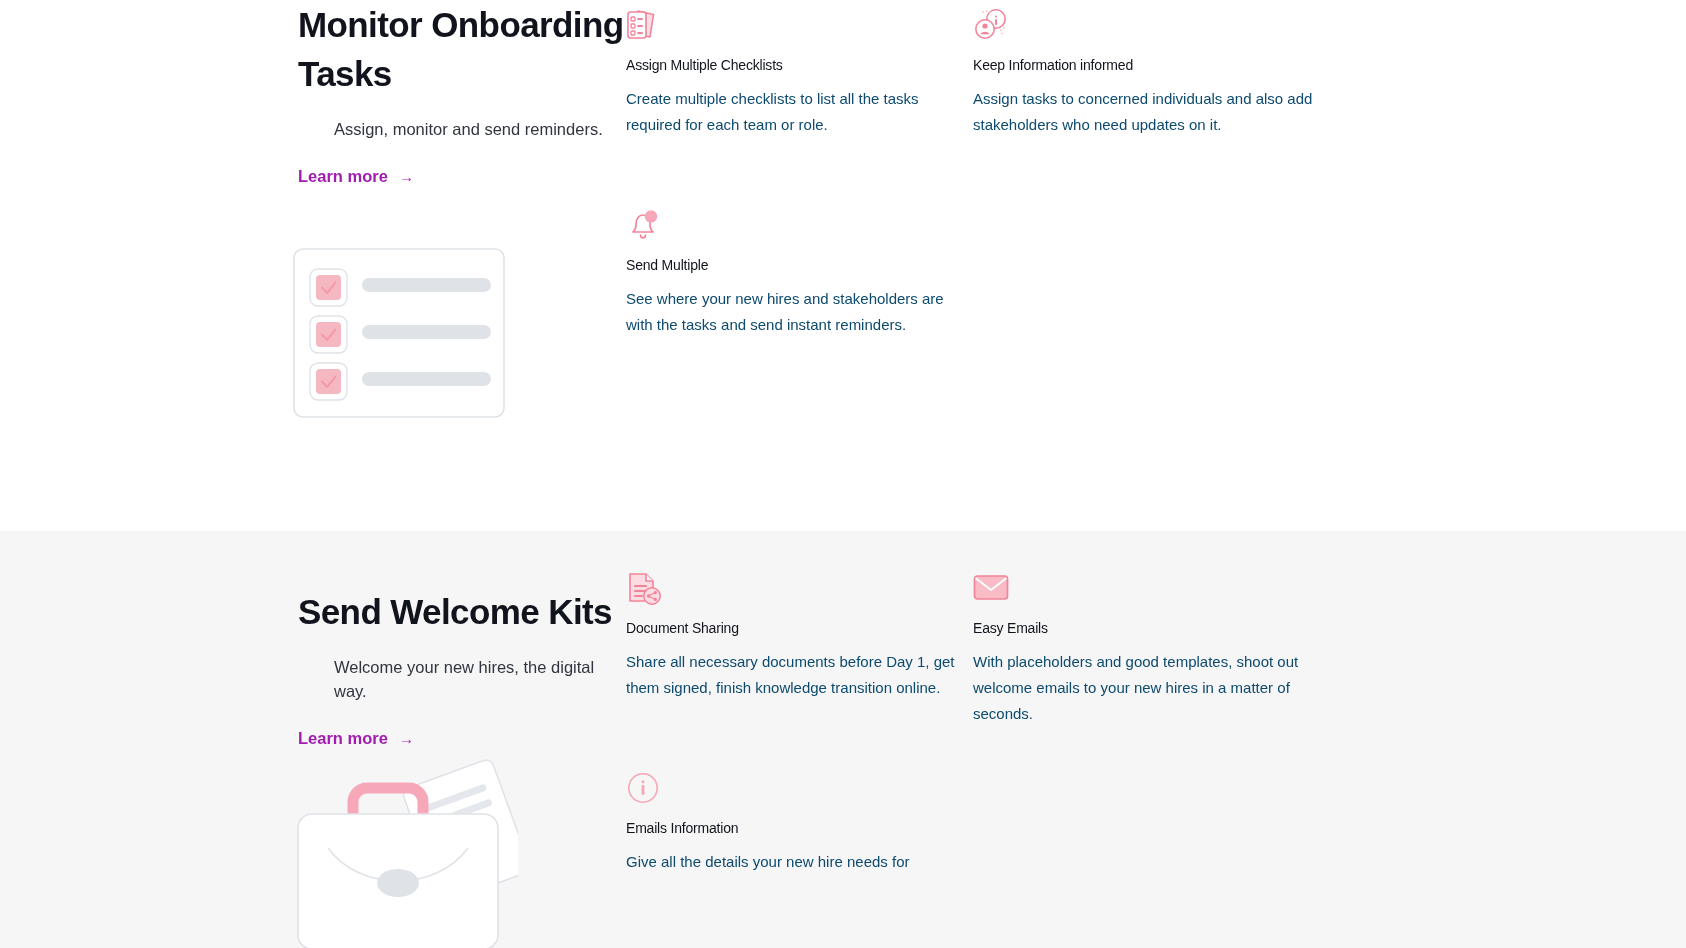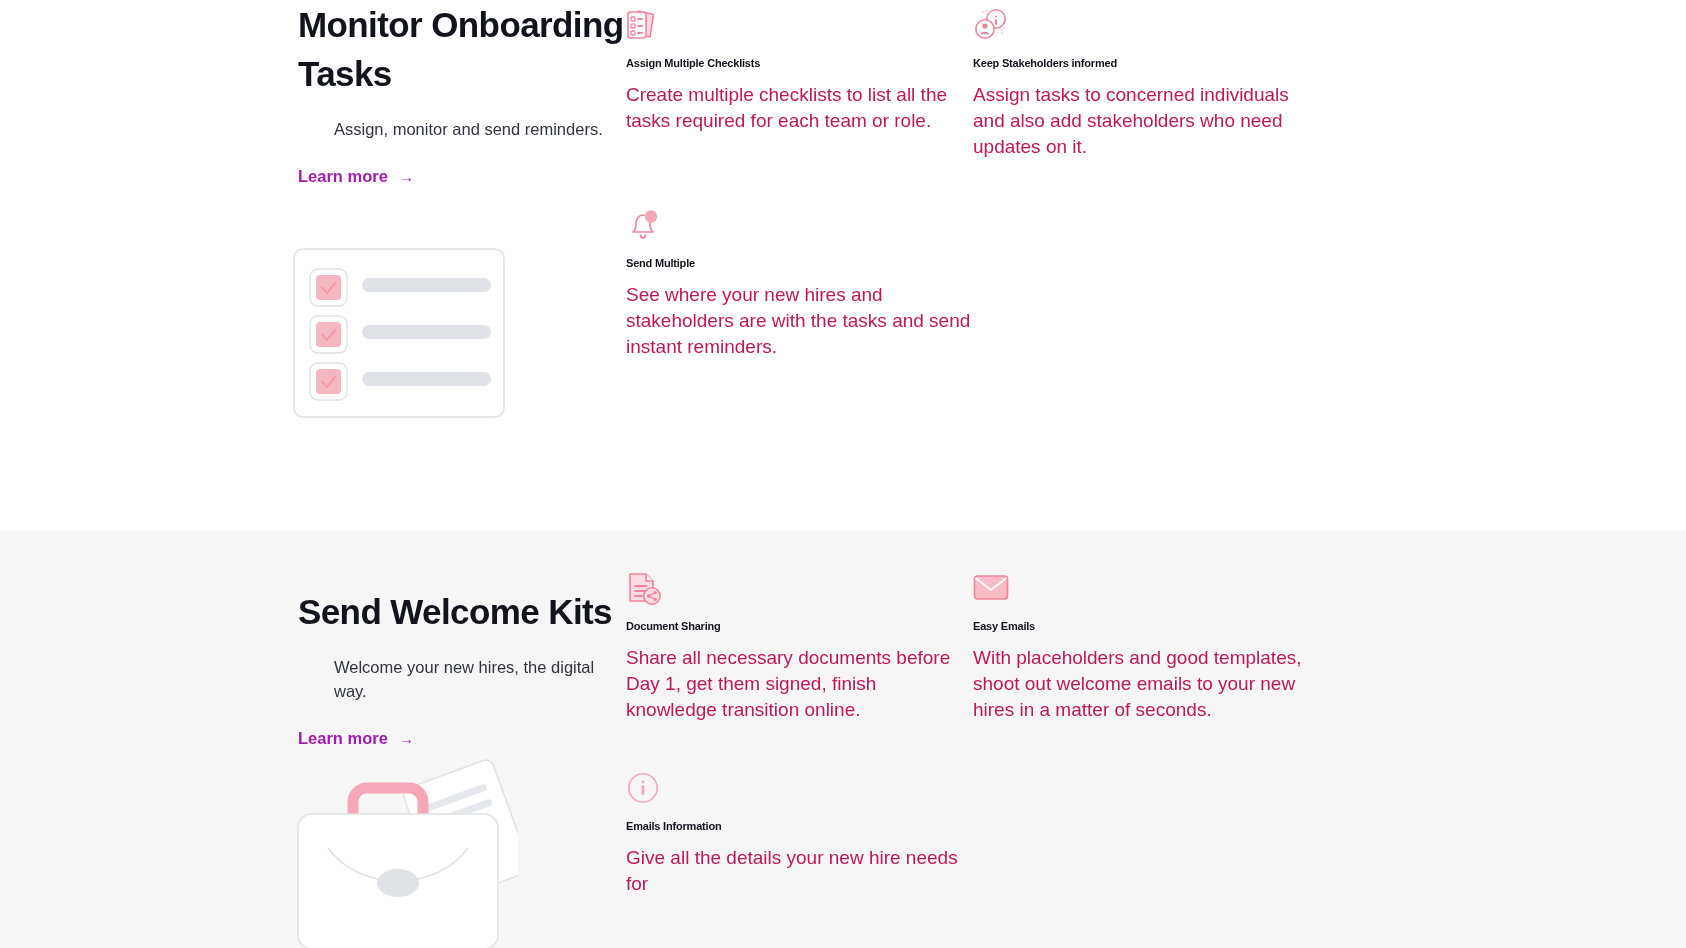--- a/index.html
+++ b/index.html
@@ -49,30 +49,30 @@
   .learn-more .arrow { font-size: 15px; line-height: 1; }
 
   
   .features { position: absolute; left: 670px; top: 0; width: 760px; }
   .feat {
     position: absolute;
     width: 345px;
   }
   .feat-icon { height: 42px; margin-bottom: 7px; }
   .feat-title {
-    font-size: 11px;
-    font-weight: 700;
+    font-size: 14px;
+    font-weight: 400;
     color: #12141d;
     letter-spacing: -0.2px;
     margin-bottom: 13px;
   }
   .feat-desc {
-    font-size: 19px;
+    font-size: 15px;
     line-height: 26px;
-    color: #be185d;
+    color: #0c4a6e;
   }
 
   
   .illo { position: absolute; }
 </style>
 </head>
 <body>
 
 <div class="page">
 
@@ -141,21 +141,21 @@
               <circle cx="12" cy="18" r="2.6" fill="#f2849a"></circle>
               <path d="M7.4 26.2 C8.4 22.8 15.6 22.8 16.6 26.2 Z" fill="#f2849a"></path>
               <circle cx="10" cy="4" r="0.9" fill="#fbc3ce"></circle>
               <circle cx="13.6" cy="3" r="0.9" fill="#fbc3ce"></circle>
               <circle cx="17" cy="4" r="0.9" fill="#fbc3ce"></circle>
               <circle cx="28" cy="22" r="0.9" fill="#fbc3ce"></circle>
               <circle cx="31" cy="20" r="0.9" fill="#fbc3ce"></circle>
               <circle cx="29" cy="25.5" r="0.9" fill="#fbc3ce"></circle>
             </svg>
           </div>
-          <div class="feat-title">Keep Stakeholders informed</div>
+          <div class="feat-title">Keep Information informed</div>
           <div class="feat-desc">Assign tasks to concerned individuals and also add stakeholders who need updates on it.</div>
         </div>
 
         <div class="feat" style="left:-44px; top:208px;">
           <div class="feat-icon">
             <svg width="36" height="34" viewBox="0 0 36 34" fill="none">
               <path d="M7 24 C7 24 10 21.5 10 16 C10 10.5 13 7 17 7 C21 7 24 10.5 24 16 C24 21.5 27 24 27 24 Z" stroke="#f2849a" stroke-width="1.7" fill="none" stroke-linejoin="round"></path>
               <path d="M14.5 27 C14.5 28.6 15.8 29.8 17 29.8 C18.2 29.8 19.5 28.6 19.5 27" stroke="#f2849a" stroke-width="1.7" fill="none" stroke-linecap="round"></path>
               <circle cx="25" cy="8.5" r="6.2" fill="#f7a8b8"></circle>
             </svg>

